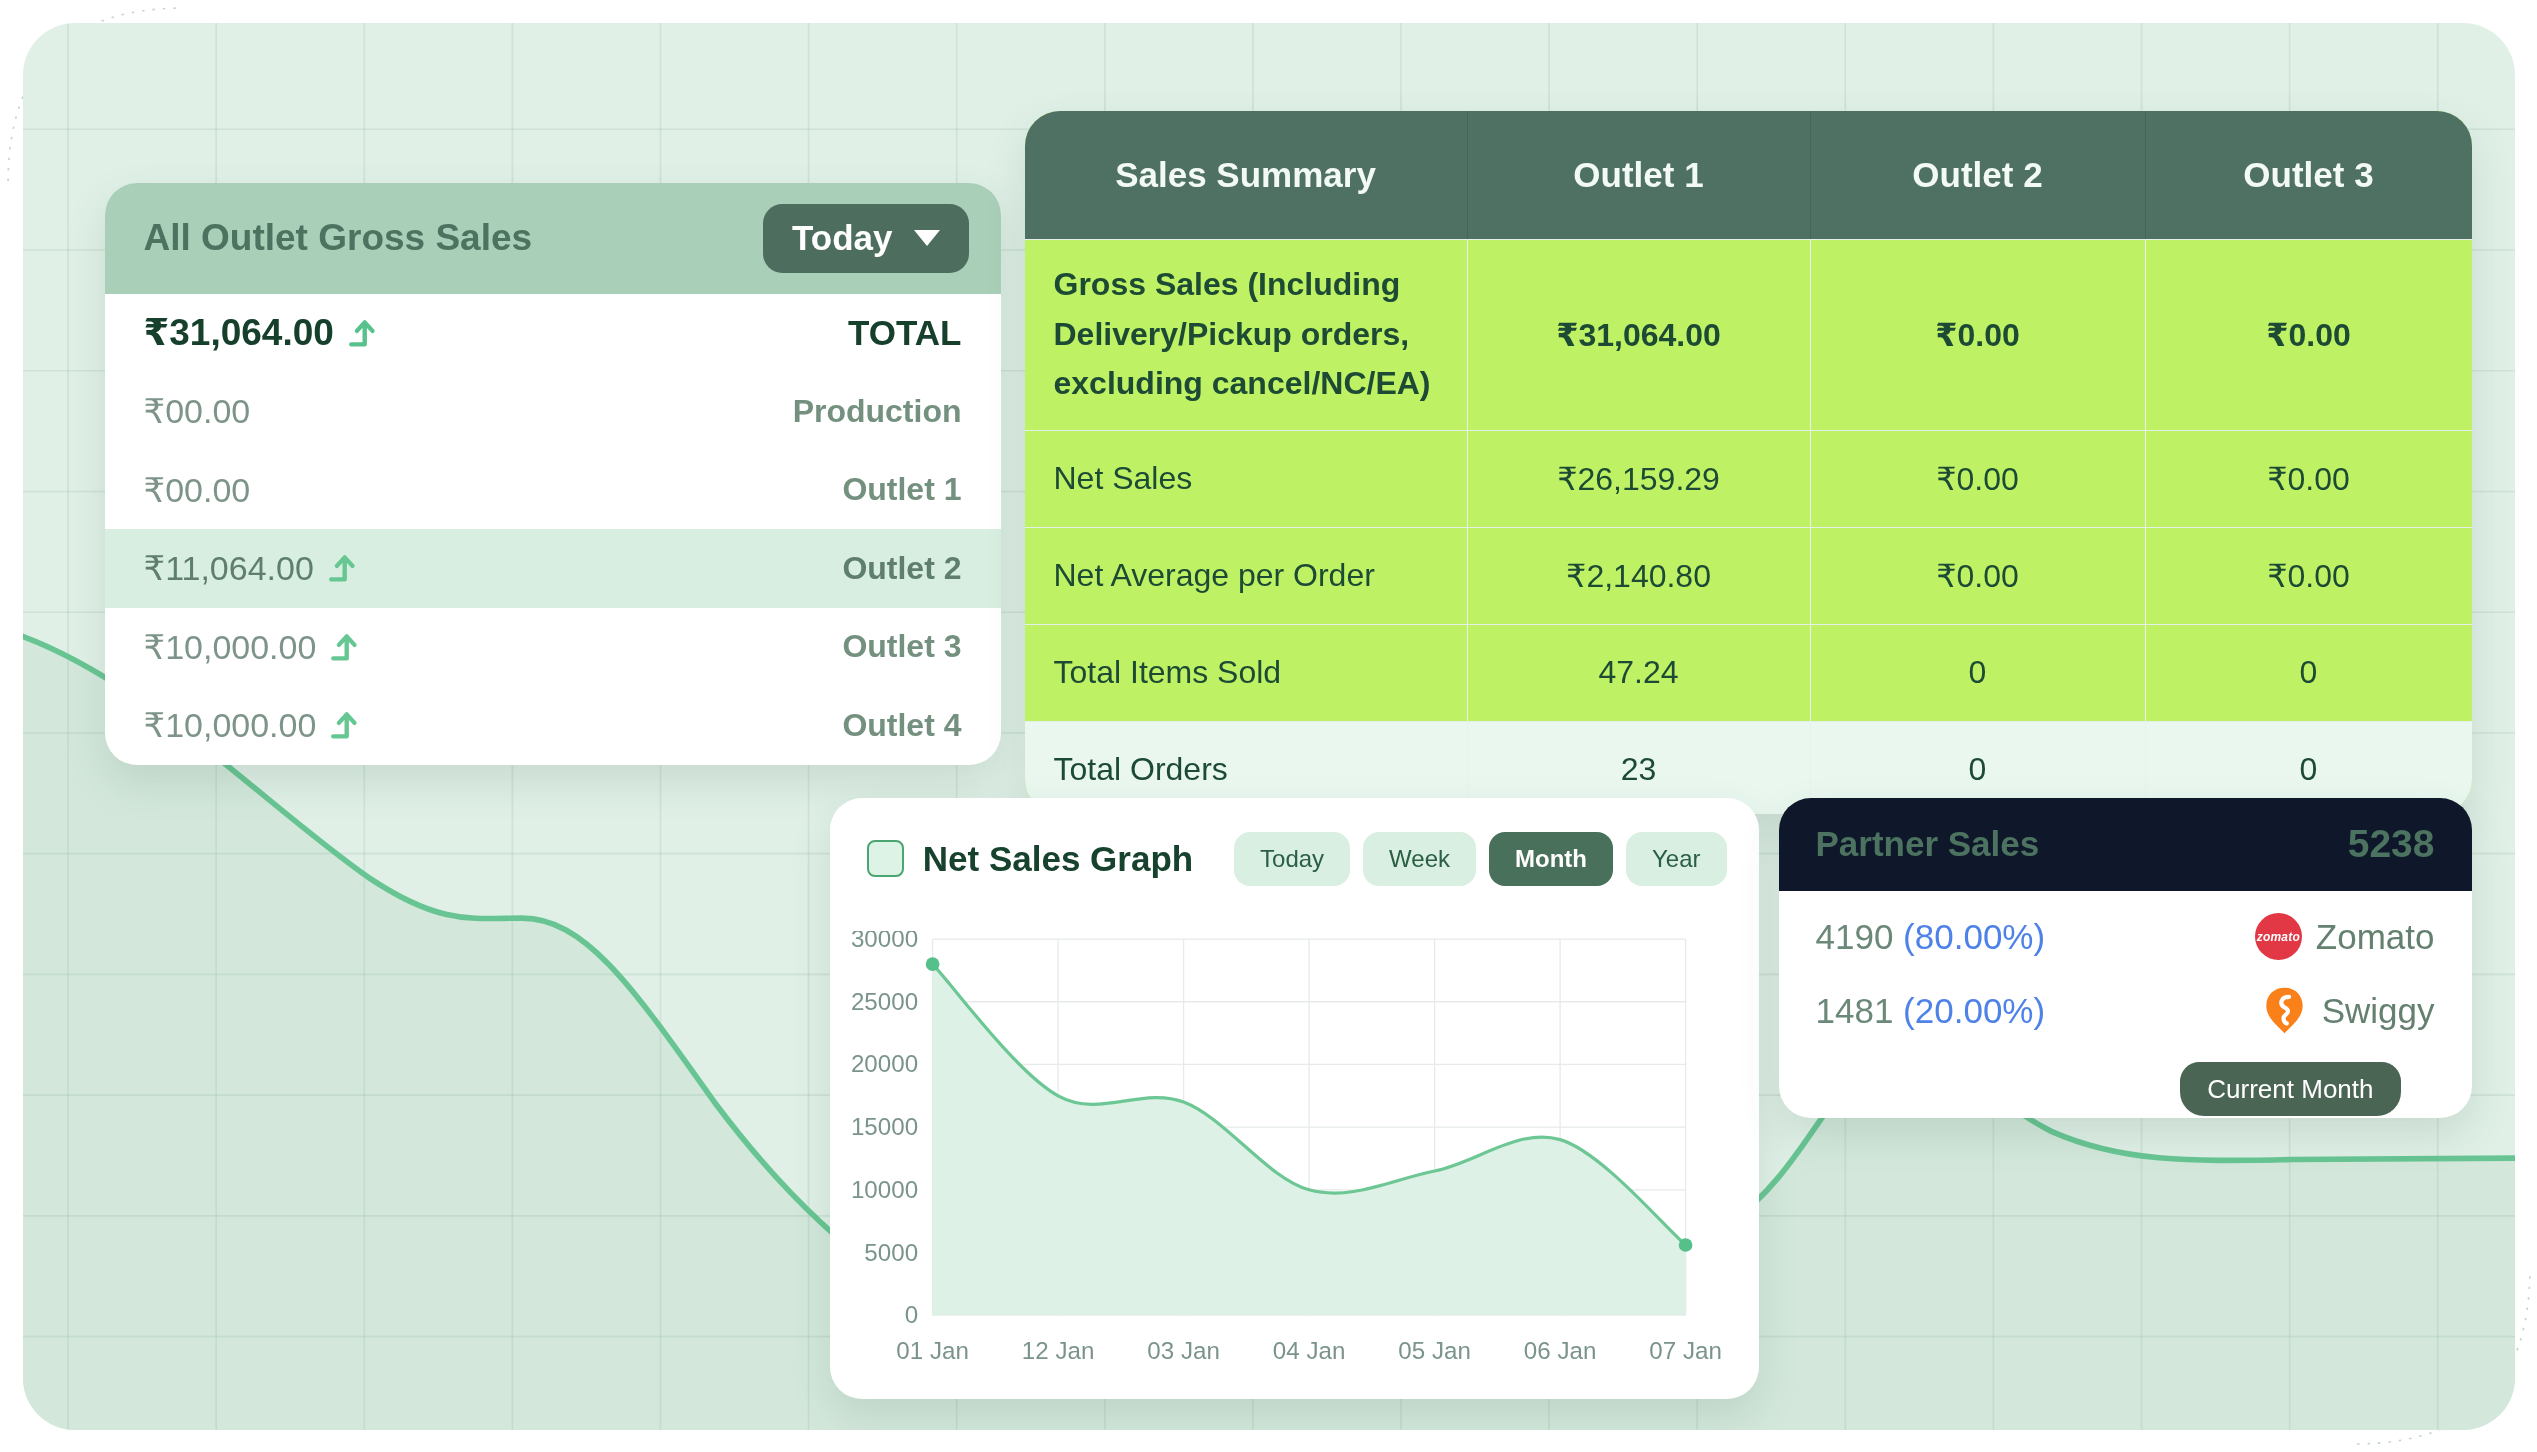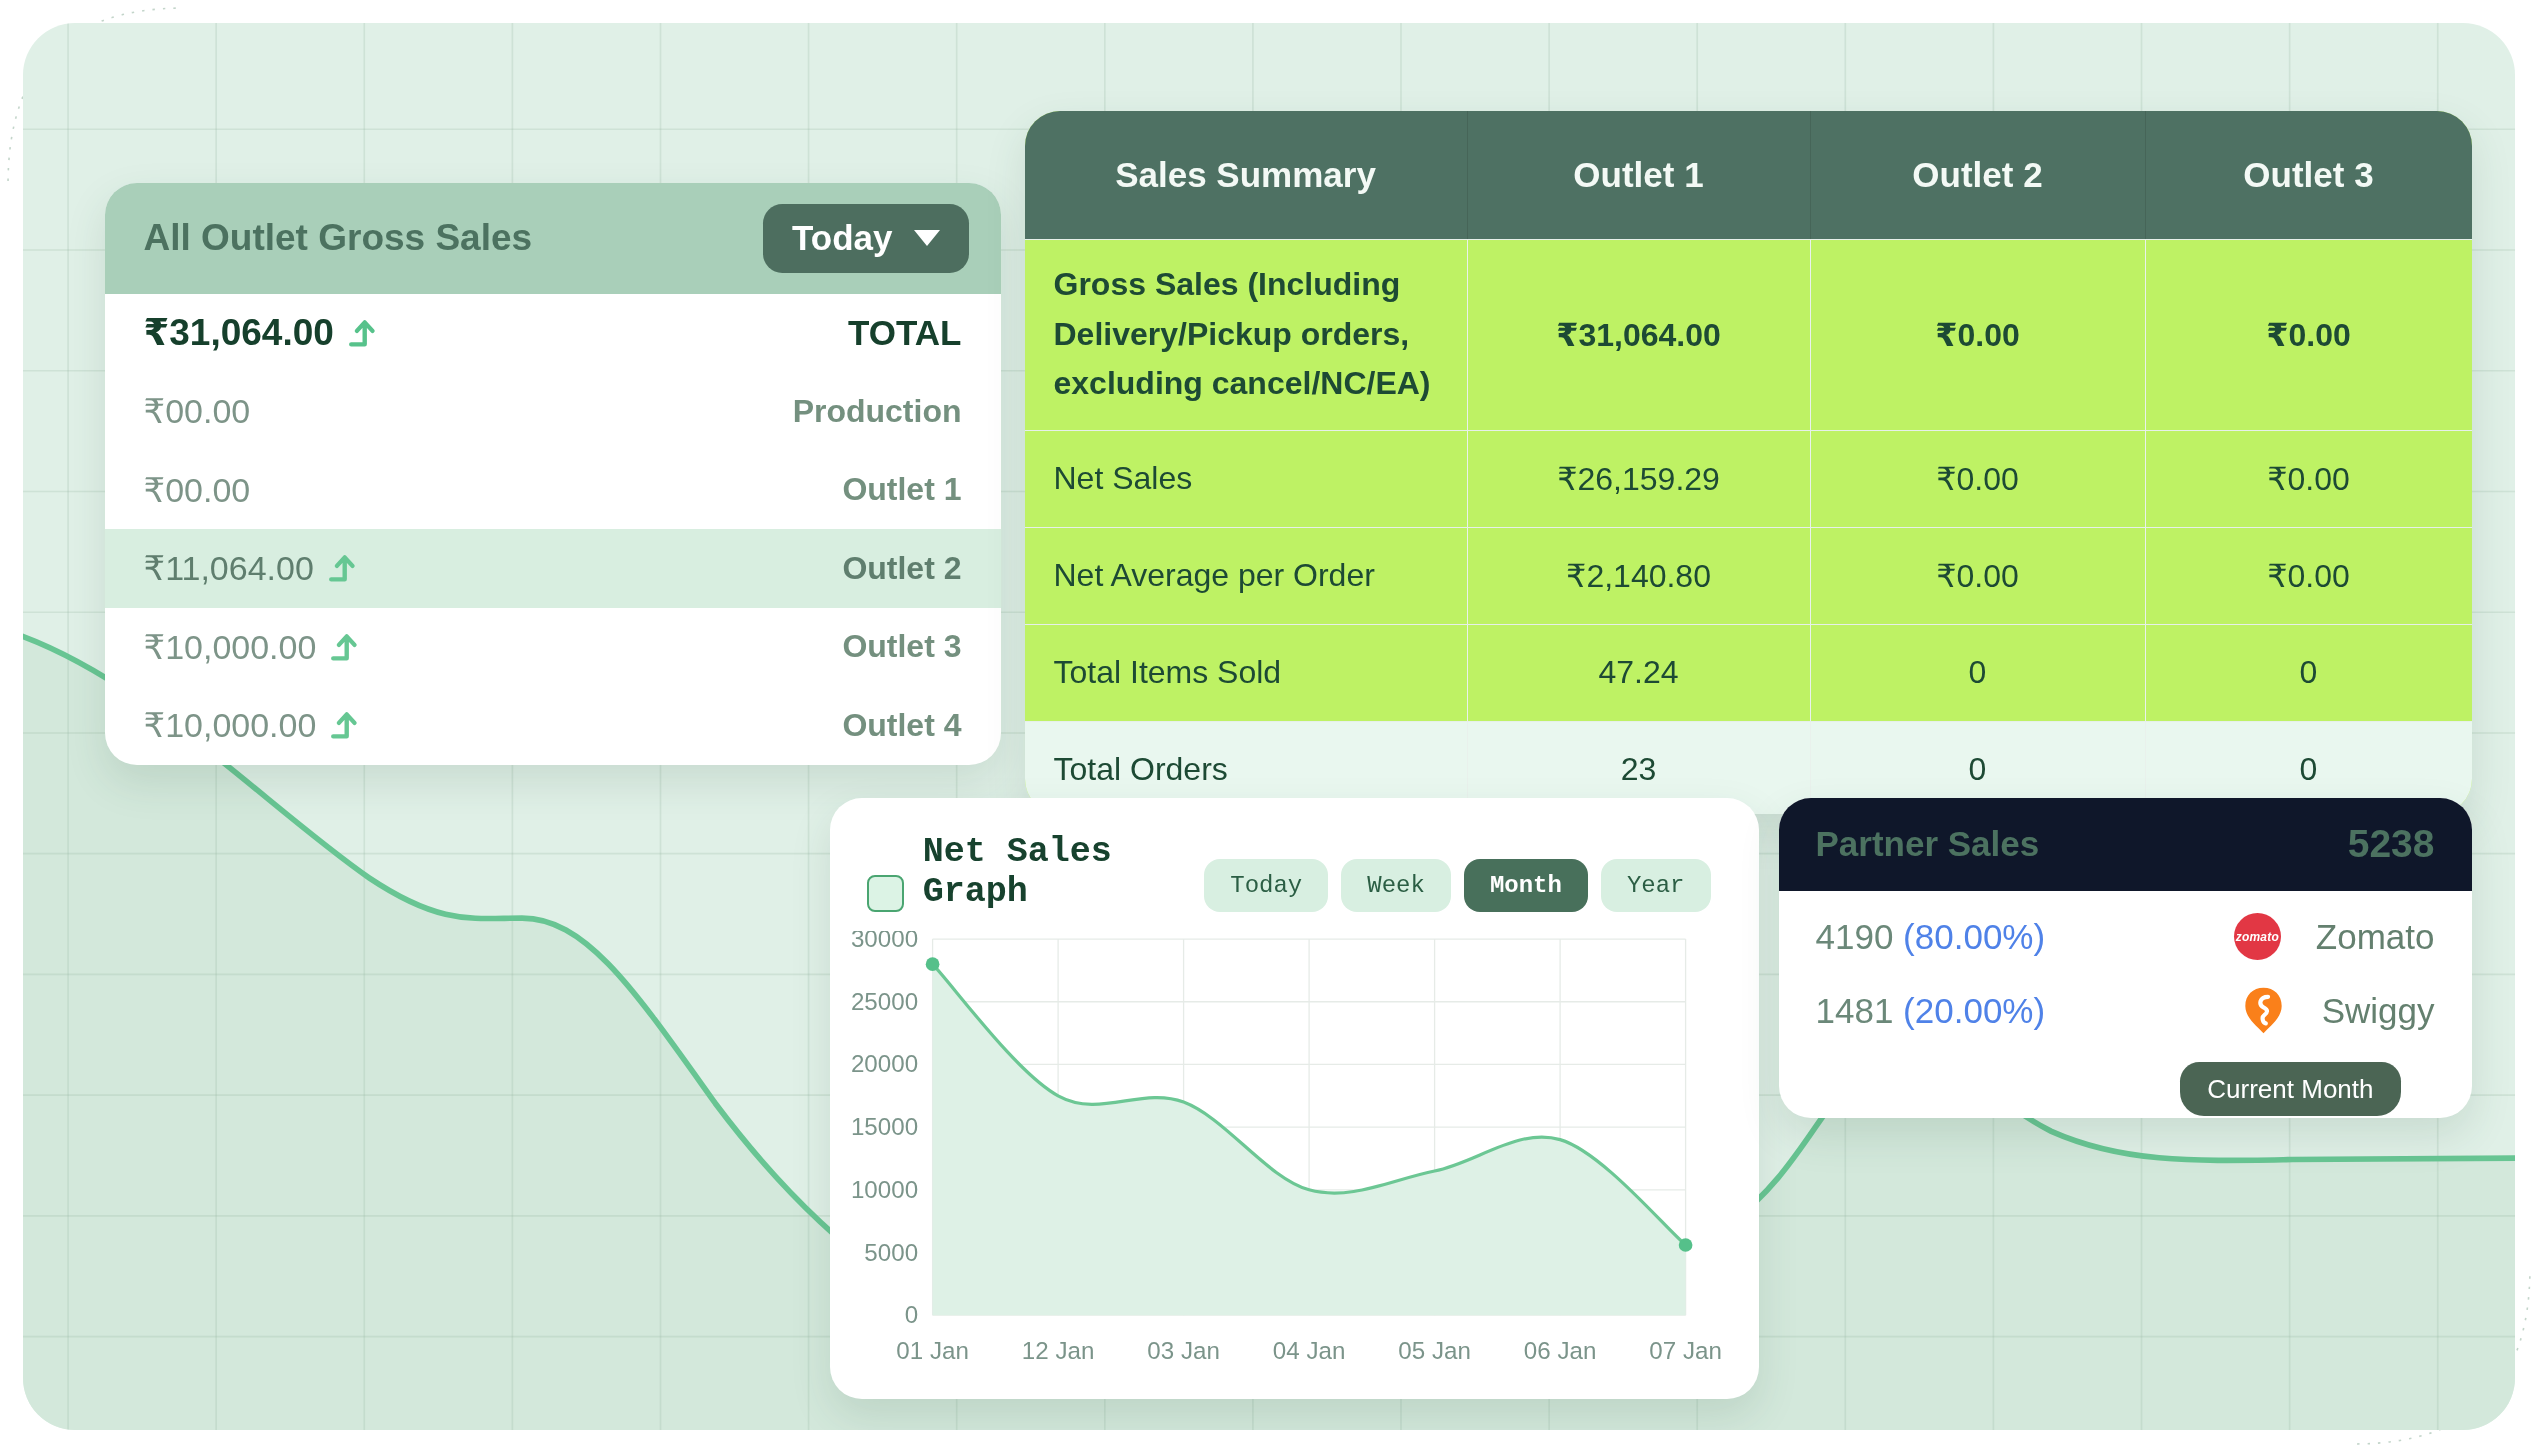--- a/index.html
+++ b/index.html
@@ -55,41 +55,41 @@
   .t-body .t-cell{display:flex;align-items:center;justify-content:center;
     font-size:32px;color:#1d4a34;border-left:1.6px solid #e9f1ec;}
   .t-body .t-cell.lbl{justify-content:flex-start;padding:0 24px 0 29px;border-left:none;
     line-height:1.55;}
   .r-gross{height:190px;font-weight:bold;}
   .r-std{height:96px;}
   .t-body.hl-row{background:#e9f7ef;}
 
   
   .chart-card{left:807px;top:775px;width:929px;height:601px;}
-  .chart-card header{display:flex;align-items:flex-end;padding:34px 48px 0 37px;gap:19.3px;font-family:Liberation Mono, monospace;}
+  .chart-card header{display:flex;align-items:center;padding:34px 32px 0 37px;gap:19.3px;}
   .checkbox{width:37px;height:37px;border:2.4px solid #4aa571;background:#dcf3e5;
     border-radius:8px;box-sizing:border-box;flex:0 0 auto;}
   .chart-card h2{margin:0;font-size:35px;font-weight:700;color:#17422e;flex:1 1 auto;}
   .pills{display:flex;gap:13px;}
   .pill{border:none;border-radius:16px;background:#d8efe1;color:#2b5e44;
     font-size:24px;font-family:inherit;padding:13px 26px;cursor:pointer;}
   .pill.sel{background:#48705b;color:#ffffff;font-weight:700;}
   #chart-svg{position:absolute;left:14.5px;top:133px;}
 
   
   .partner-card{left:1756px;top:775px;width:693px;height:320px;}
   .partner-card header{height:93px;background:#0f172a;display:flex;align-items:center;
     justify-content:space-between;padding:0 37px;box-sizing:border-box;}
   .partner-card h2{margin:0;font-size:35px;font-weight:700;color:#4c7260;}
   .p-total{font-size:39px;font-weight:700;color:#4c7260;}
   .p-rows{padding:22.5px 37px 0 37px;display:flex;flex-direction:column;gap:27px;}
   .p-row{display:flex;align-items:center;justify-content:space-between;}
   .p-left{font-size:35px;color:#6b8879;}
   .p-left .pct{color:#4f82e8;}
-  .p-right{display:flex;align-items:center;gap:35px;}
+  .p-right{display:flex;align-items:center;gap:14px;}
   .p-name{font-size:35px;color:#64806f;}
   .zomato-icon{width:47px;height:47px;border-radius:50%;background:#e23744;display:flex;
     align-items:center;justify-content:center;}
   .zomato-icon i{color:#ffffff;font-size:12px;font-weight:700;font-style:italic;letter-spacing:0.2px;}
   .swiggy-icon{width:47px;height:47px;display:block;}
   .badge{position:absolute;right:71px;bottom:1.6px;background:#4b6554;color:#ffffff;
     font-size:26px;padding:11.3px 27px;border-radius:19.3px 19.3px 24px 24px;}
 </style>
 </head>
 <body>

